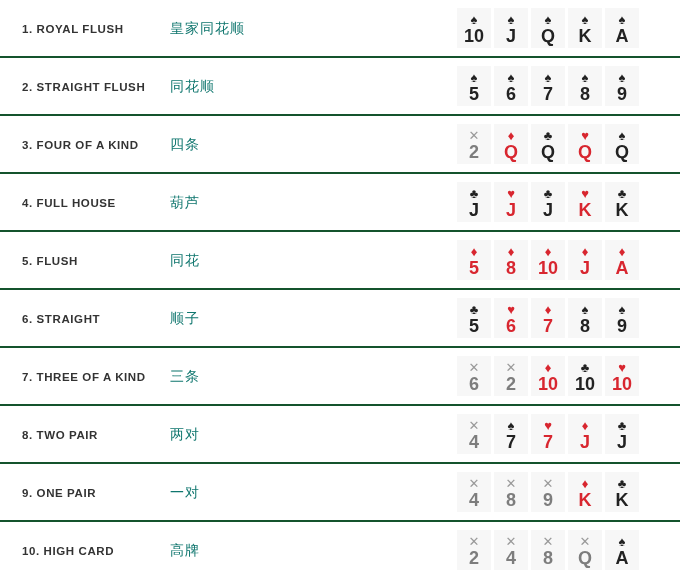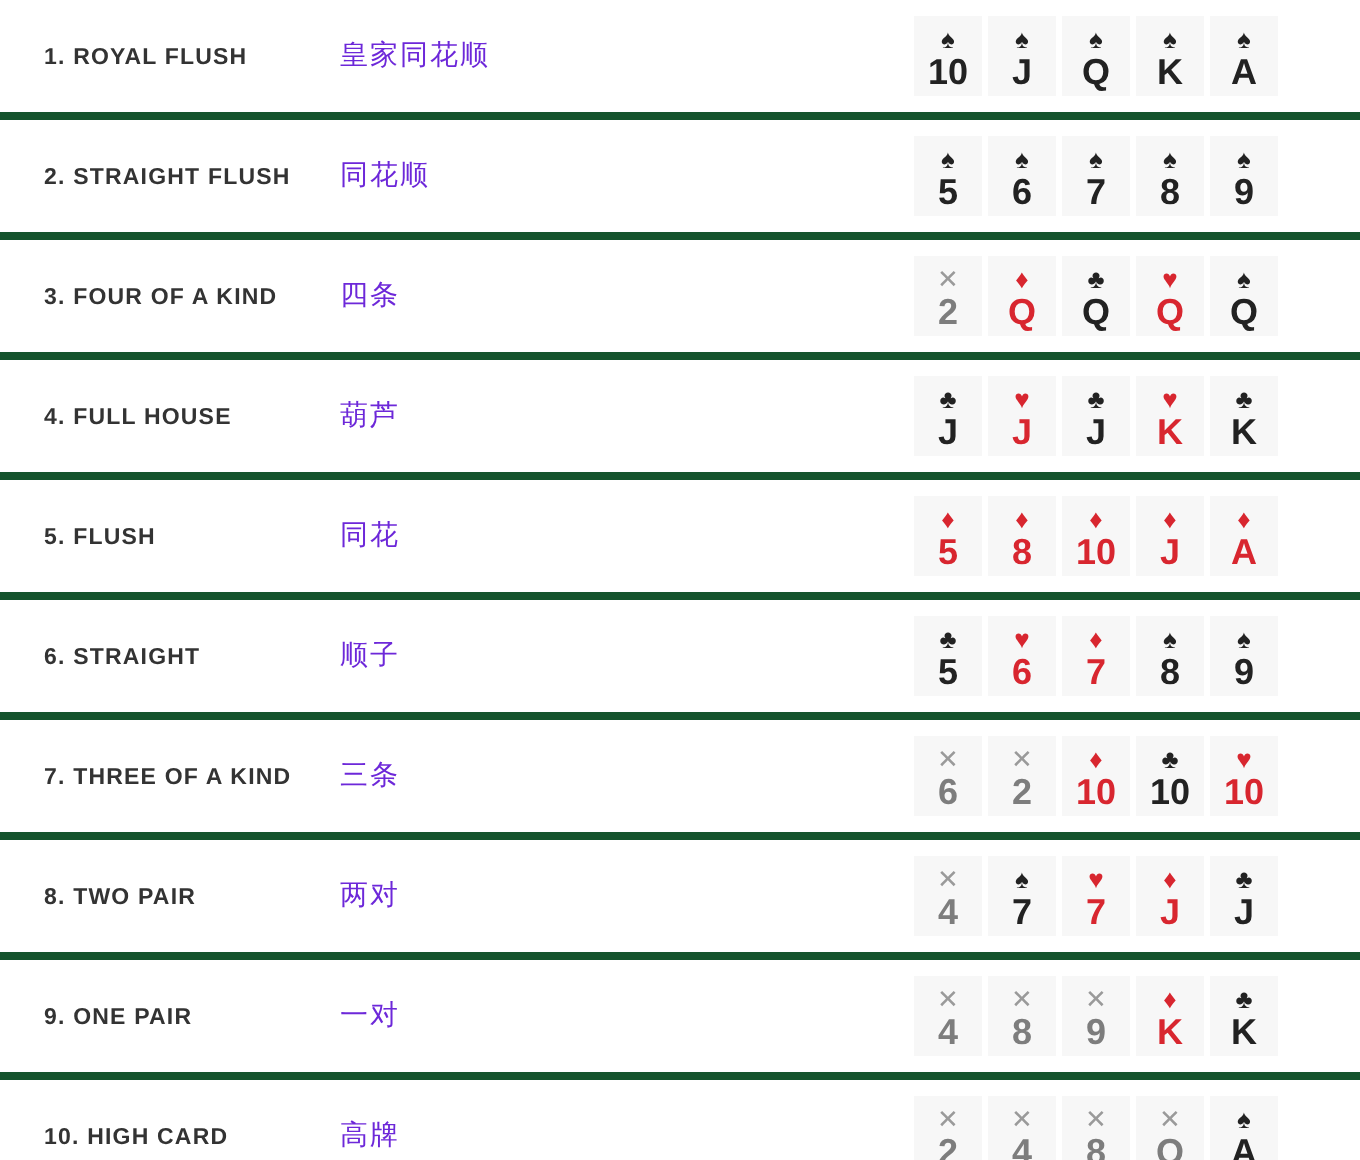--- a/index.html
+++ b/index.html
@@ -14,21 +14,21 @@
     font-family: "Liberation Sans", sans-serif;
     color: #333333;
     overflow: hidden;
   }
   #ranking-table {
     width: 680px;
     border-collapse: collapse;
     table-layout: fixed;
   }
   #ranking-table tr {
-    border-bottom: 4px solid #14532d;
+    border-bottom: 2px solid #14532d;
   }
   #ranking-table tr:last-child {
     border-bottom: none;
     margin-left: 24px;
   }
   td {
     padding: 0;
     vertical-align: middle;
   }
   .col-name {
@@ -45,21 +45,21 @@
   .rank-name {
     font-size: 11.5px;
     font-weight: bold;
     letter-spacing: 0.6px;
     color: #333333;
     text-transform: uppercase;
     white-space: nowrap;
   }
   .rank-cn {
     font-size: 14px;
-    color: #6d28d9;
+    color: #0f766e;
     letter-spacing: 1px;
     white-space: nowrap;
     font-family: Liberation Serif, serif;
   }
   .cards {
     display: flex;
     gap: 1px;
     justify-content: flex-start;
     padding: 8px 0;
   }

